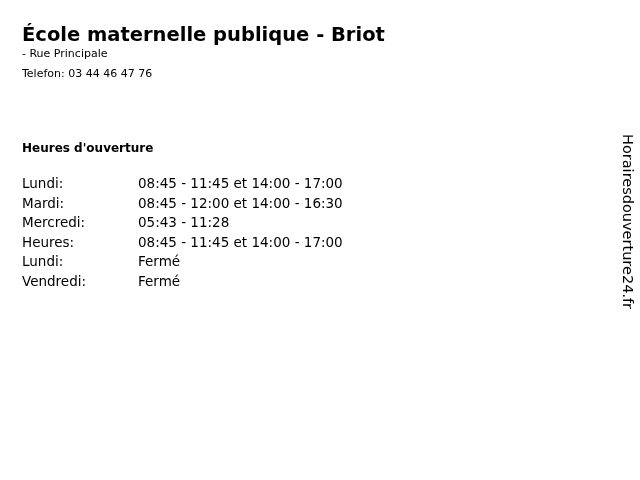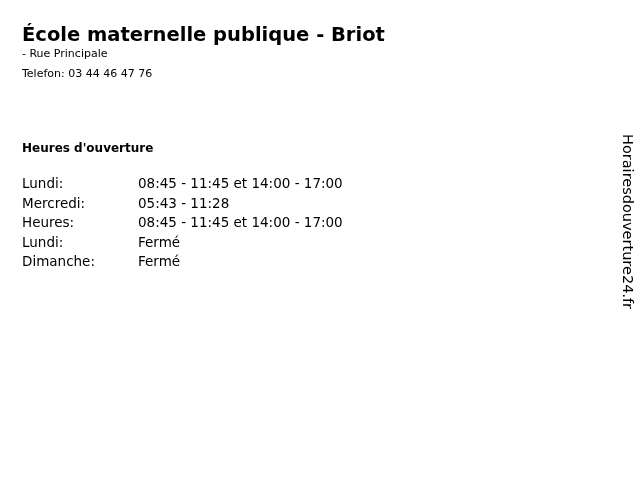--- a/index.html
+++ b/index.html
@@ -93,33 +93,37 @@
 
   <h2 class="hours-heading">Heures d'ouverture</h2>
 
   <table class="hours-table">
     <tbody>
       <tr>
         <td class="day-cell">Lundi:</td>
         <td class="time-cell">08:45 - 11:45 et 14:00 - 17:00</td>
       </tr>
       <tr>
+        <td class="day-cell">Mardi:</td>
+        <td class="time-cell">08:45 - 12:00 et 14:00 - 16:30</td>
+      </tr>
+      <tr>
         <td class="day-cell">Mercredi:</td>
         <td class="time-cell">05:43 - 11:28</td>
       </tr>
       <tr>
         <td class="day-cell">Heures:</td>
         <td class="time-cell">08:45 - 11:45 et 14:00 - 17:00</td>
       </tr>
       <tr>
         <td class="day-cell">Lundi:</td>
         <td class="time-cell">Fermé</td>
       </tr>
       <tr>
-        <td class="day-cell">Dimanche:</td>
+        <td class="day-cell">Vendredi:</td>
         <td class="time-cell">Fermé</td>
       </tr>
     </tbody>
   </table>
 
   <div class="side-label">Horairesdouverture24.fr</div>
 
 </div>
 
 </body></html>

